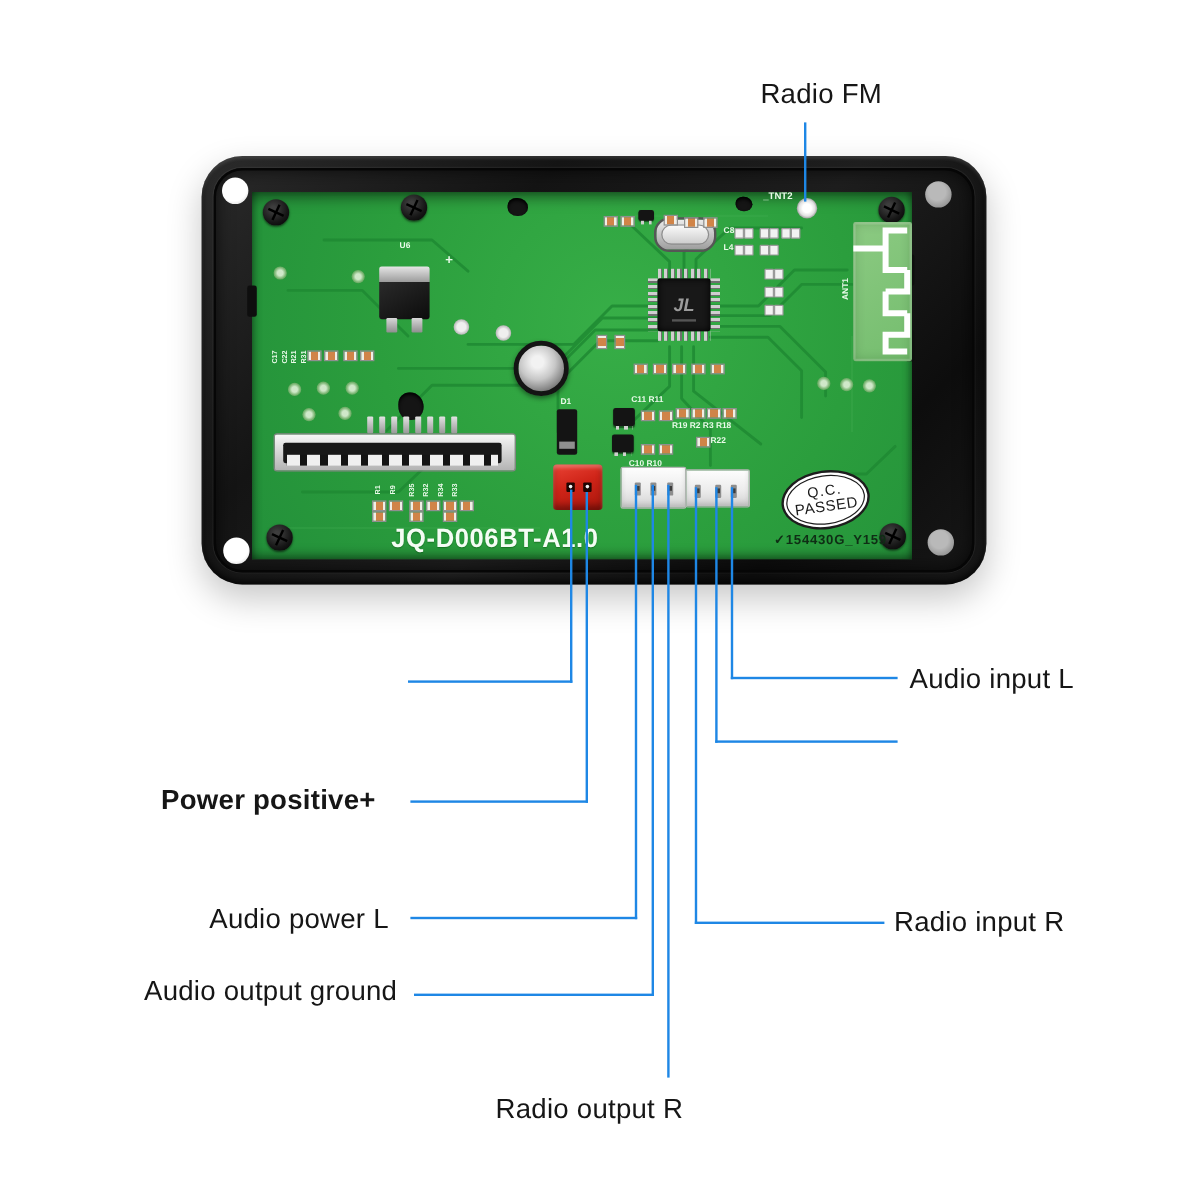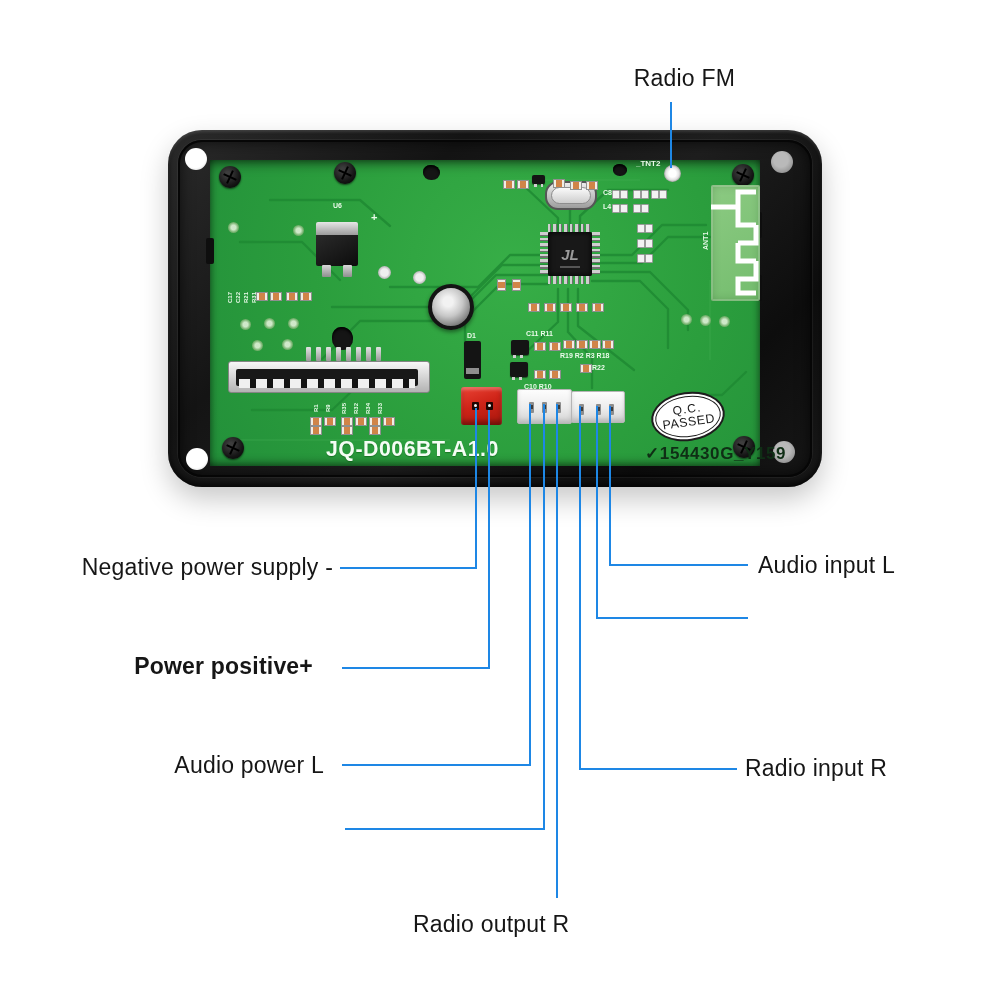--- a/index.html
+++ b/index.html
@@ -79,21 +79,21 @@
   .conn-w .slot{position:absolute;top:12px;width:5px;height:11px;background:#8d8d8d;border-radius:1px;}
   .conn-w .slot::after{content:"";position:absolute;left:1px;top:3px;width:3px;height:4px;background:#3c3c3c;}
   .qc{position:absolute;left:651px;top:392px;width:70px;height:45px;border-radius:50%;
       background:#fff;border:2px solid #1d1d1d;transform:rotate(-8deg);
       display:flex;flex-direction:column;align-items:center;justify-content:center;}
   .qc::before{content:"";position:absolute;inset:2px;border-radius:50%;border:1px solid #1d1d1d;}
   .qc .t1{font-size:12px;color:#1a1a1a;letter-spacing:1px;line-height:1;}
   .qc .t2{font-size:12.5px;color:#1a1a1a;letter-spacing:.5px;line-height:1.15;}
   .model{position:absolute;left:326px;top:436px;font-size:22px;font-weight:bold;color:#f4fdf4;
       letter-spacing:.5px;transform:scaleX(.97);transform-origin:left;text-shadow:0 1px 1px rgba(0,60,0,.4);}
-  .serial{position:absolute;left:645px;top:443px;font-size:17px;font-weight:bold;color:#0f2e15;
+  .serial{position:absolute;left:645px;top:443px;font-size:11px;font-weight:bold;color:#0f2e15;
       letter-spacing:.6px;}
   .silk{position:absolute;font-size:7px;font-weight:bold;color:#eafbea;white-space:nowrap;line-height:1;}
   .res{position:absolute;width:10px;height:7px;border:1px solid #8f8f8f;
       background:linear-gradient(90deg,#f1eee6 0 2px,#d08448 2px 8px,#f1eee6 8px 10px);}
   .res.vert{width:7px;height:10px;
       background:linear-gradient(180deg,#f1eee6 0 2px,#d08448 2px 8px,#f1eee6 8px 10px);}
   .pad2{position:absolute;width:16px;height:7px;}
   .pad2::before,.pad2::after{content:"";position:absolute;top:0;width:6px;height:7px;background:#f2f2f2;
       border:1px solid #9a9a9a;border-radius:1px;}
   .pad2::before{left:0;} .pad2::after{right:0;}
@@ -248,23 +248,23 @@
   <div class="cl" style="left: 579px; top: 406px; width: 2px; height: 364px; background: rgb(30, 135, 229);"></div>
   <div class="cl" style="left: 579px; top: 768px; width: 158px; height: 2px; background: rgb(30, 135, 229);"></div>
 
   <div class="cl" style="left: 596px; top: 406px; width: 2px; height: 213px; background: rgb(30, 135, 229);"></div>
   <div class="cl" style="left: 596px; top: 617px; width: 152px; height: 2px; background: rgb(30, 135, 229);"></div>
 
   <div class="cl" style="left: 609px; top: 406px; width: 2px; height: 160px; background: rgb(30, 135, 229);"></div>
   <div class="cl" style="left: 609px; top: 564px; width: 139px; height: 2px; background: rgb(30, 135, 229);"></div>
 
   <div class="lbl c" style="left:600px;top:66px;width:135px;">Radio FM</div>
-  <div class="lbl r" style="left:50px;top:555px;width:283px;">Negative power supply -</div>
   <div class="lbl r" style="left:50px;top:654px;width:263px;font-weight:bold;">Power positive+</div>
   <div class="lbl r" style="left:50px;top:753px;width:274px;">Audio power L</div>
+  <div class="lbl r" style="left:50px;top:813px;width:281px;">Audio output ground</div>
   <div class="lbl" style="left:413px;top:912px;">Radio output R</div>
   <div class="lbl" style="left:758px;top:553px;">Audio input L</div>
   <div class="lbl" style="left:745px;top:756px;">Radio input R</div>
 
 <div class="silk" style="left: 333px; top: 202px;">U6</div>
     <div class="silk" style="left: 371px; top: 212px; font-size: 11px;">+</div>
     <div class="silk" style="left: 467px; top: 332px;">D1</div>
     <div class="silk" style="left: 526px; top: 330px;">C11 R11</div>
     <div class="silk" style="left: 524px; top: 383px;">C10 R10</div>
     <div class="silk" style="left: 560px; top: 352px;">R19 R2 R3 R18</div>

